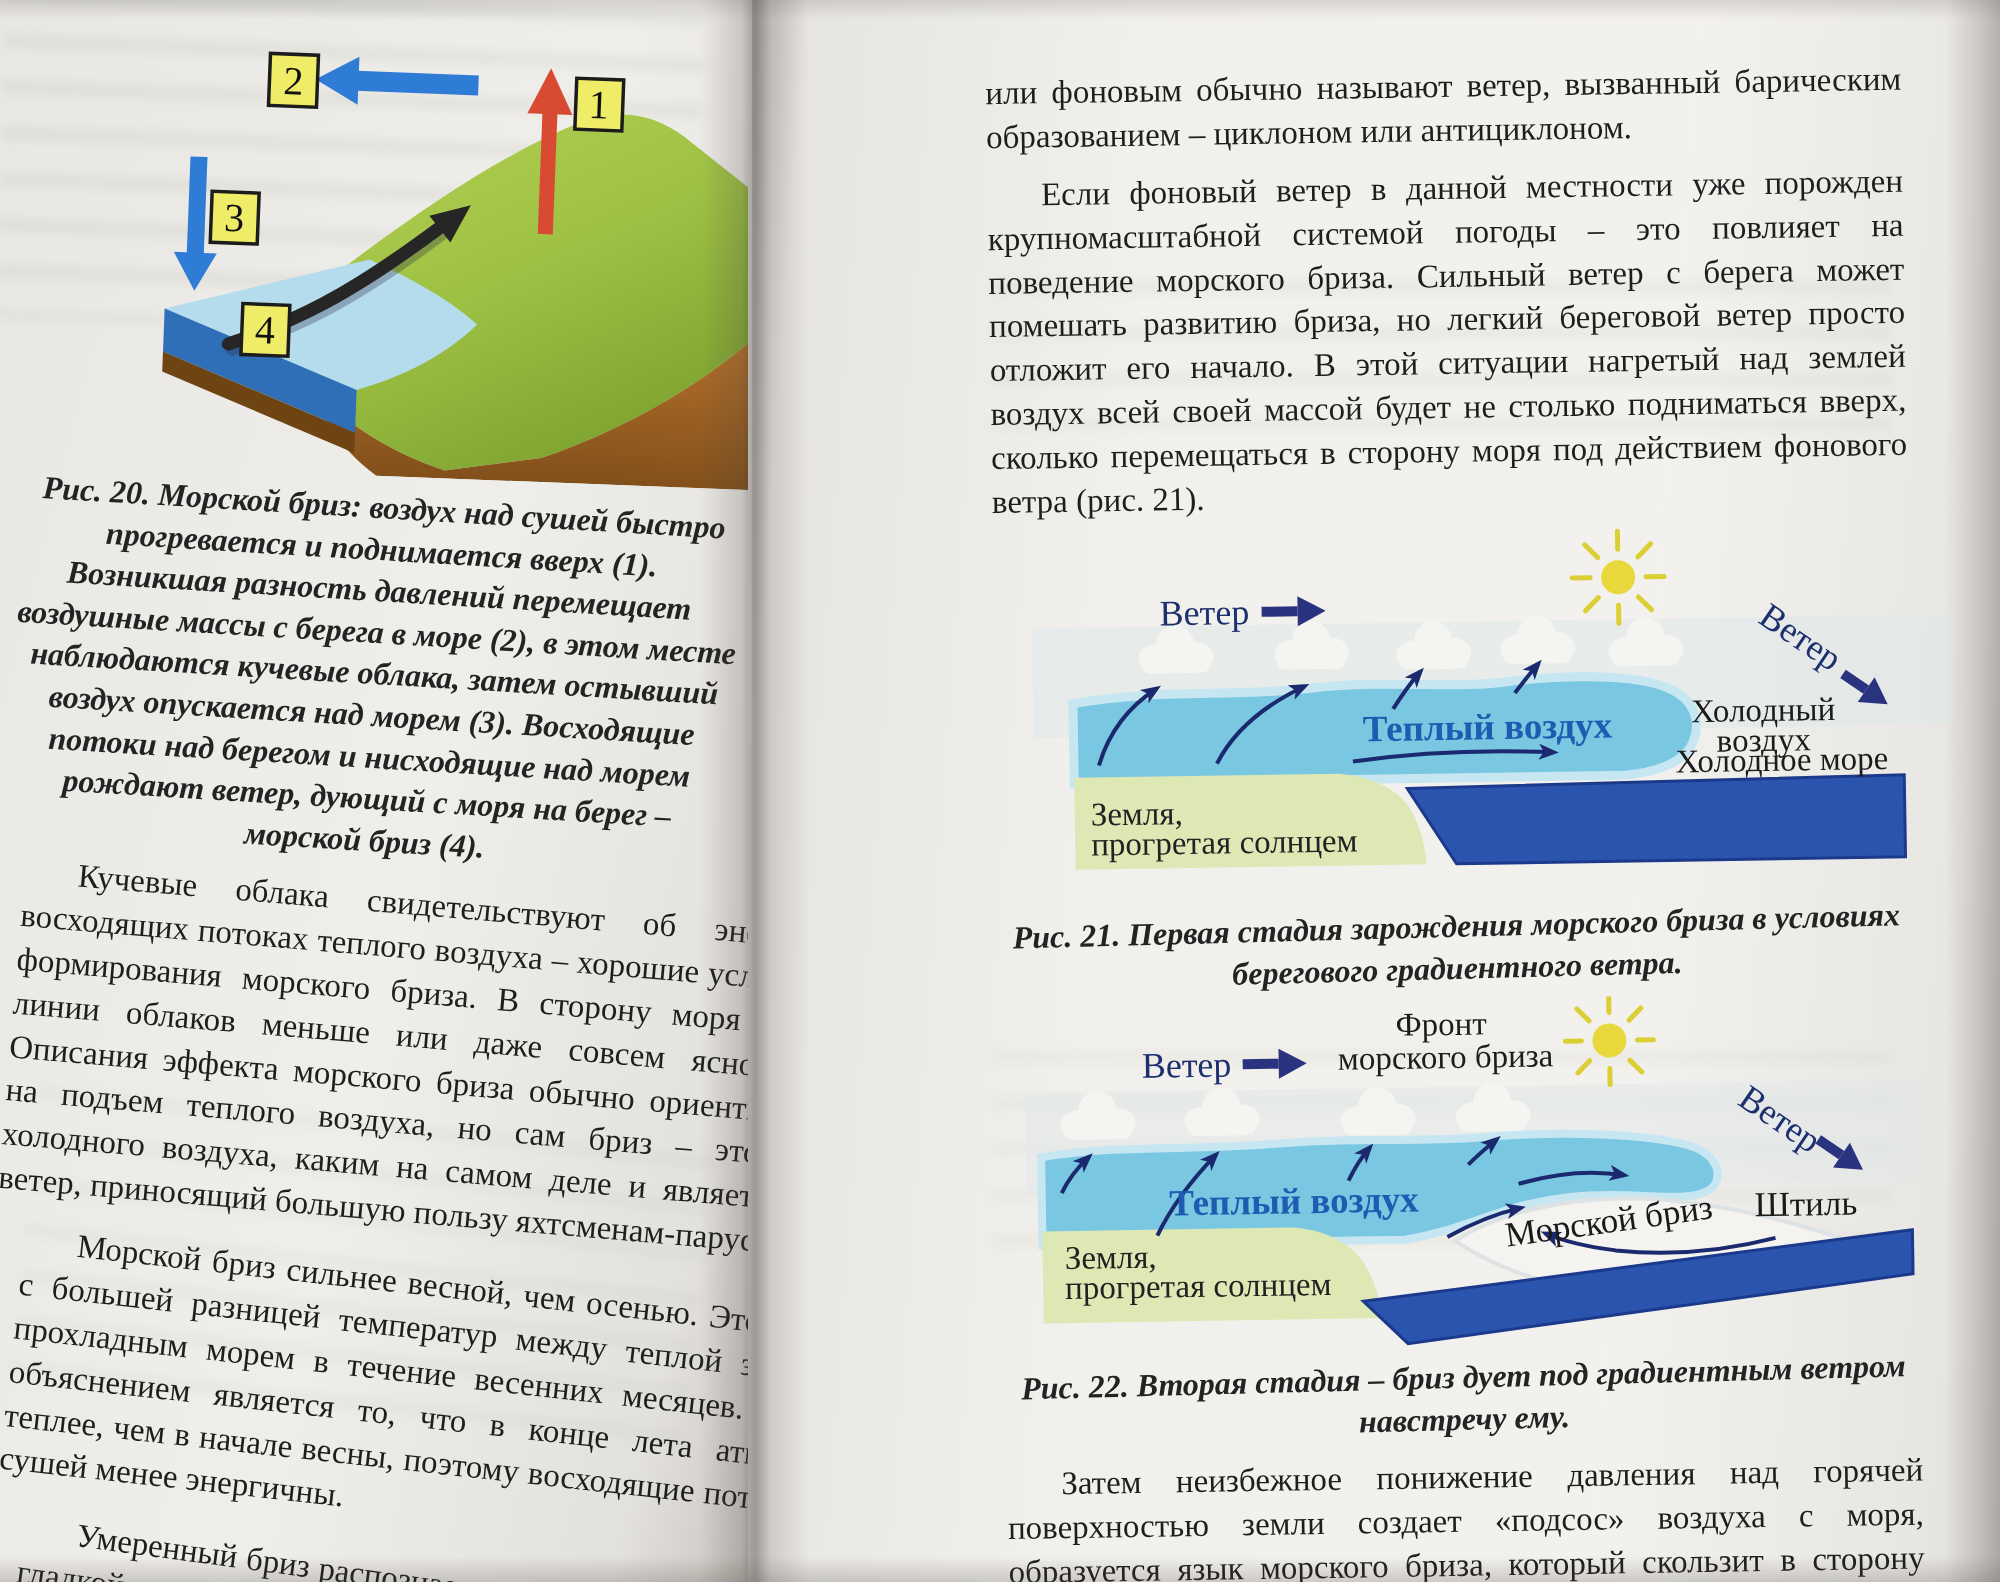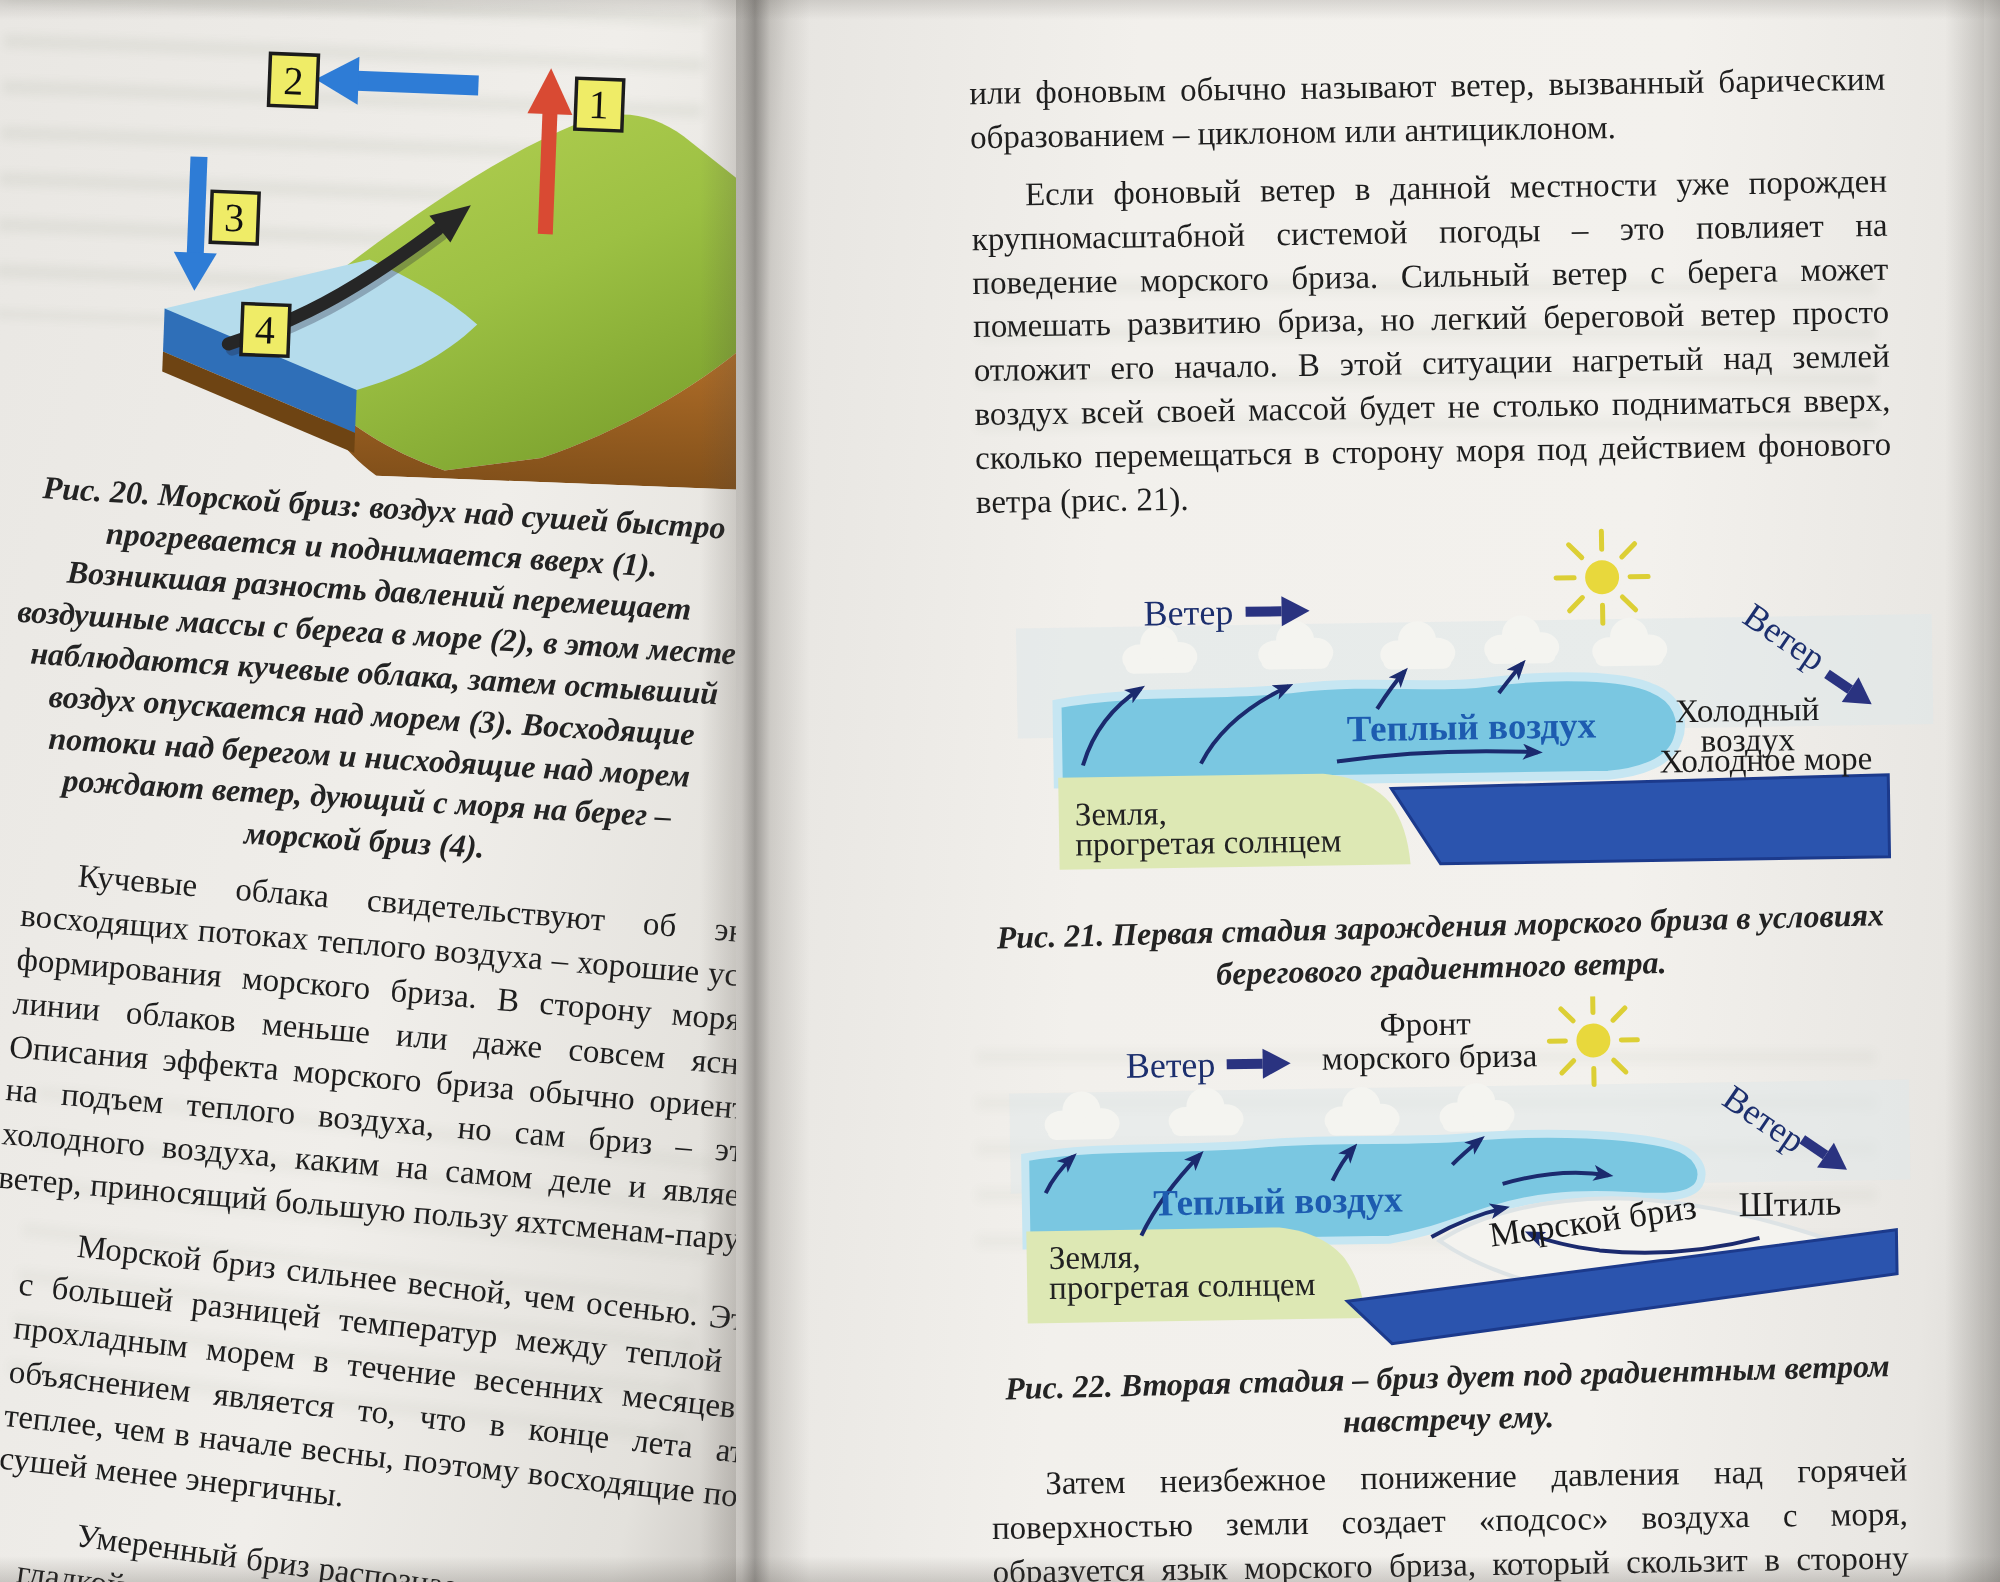--- a/index.html
+++ b/index.html
@@ -1,21 +1,21 @@
 <!DOCTYPE html>
 <html><head>
 <meta charset="utf-8">
 <style>
   html,body{margin:0;padding:0;background:#b8b6b2;}
   .book{position:relative;width:2000px;height:1582px;overflow:hidden;
         font-family:"Liberation Serif",serif;color:#1d1d1d;
         background:linear-gradient(100deg,#e7e5e1 0%,#efede9 38%,#d9d7d3 49%,#c2c0bc 51%,#eeece8 58%,#f1efeb 88%,#dddbd7 100%);}
   .page{position:absolute;top:0;height:1582px;overflow:hidden;}
   .page-left{left:0;width:748px;background:linear-gradient(104deg,#e9e7e3 0%,#f0eeea 55%,#e3e1dc 88%,#c8c5c0 100%);}
-  .page-right{left:736px;width:1248px;background:linear-gradient(94deg,#c6c4c0 0%,#e7e5e1 4%,#f2f0ec 30%,#f3f1ed 70%,#e8e6e2 94%,#dcdad6 100%);}
+  .page-right{left:752px;width:1248px;background:linear-gradient(94deg,#c6c4c0 0%,#e7e5e1 4%,#f2f0ec 30%,#f3f1ed 70%,#e8e6e2 94%,#dcdad6 100%);}
   .spine{position:absolute;left:700px;top:0;width:110px;height:1582px;pointer-events:none;
          background:linear-gradient(to right,rgba(80,74,68,0) 0%,rgba(80,74,68,.22) 38%,rgba(52,48,44,.42) 50%,rgba(110,105,98,.22) 64%,rgba(110,105,98,0) 100%);}
   .fore-edge{position:absolute;right:0;top:0;width:55px;height:1582px;pointer-events:none;
          background:linear-gradient(to right,rgba(70,66,60,0),rgba(70,66,60,.18) 60%,rgba(55,52,47,.30));}
   .bottom-shade{position:absolute;left:0;bottom:0;width:2000px;height:26px;pointer-events:none;
          background:linear-gradient(to top,rgba(70,65,58,.22),rgba(70,65,58,0));}
   .top-shade{position:absolute;left:0;top:0;width:2000px;height:20px;pointer-events:none;
          background:linear-gradient(to bottom,rgba(90,86,80,.18),rgba(90,86,80,0));}
   .ghost{position:absolute;pointer-events:none;filter:blur(5px);opacity:.07;
          background:repeating-linear-gradient(180deg,#5c6b52 0 14px,transparent 14px 46px);}

